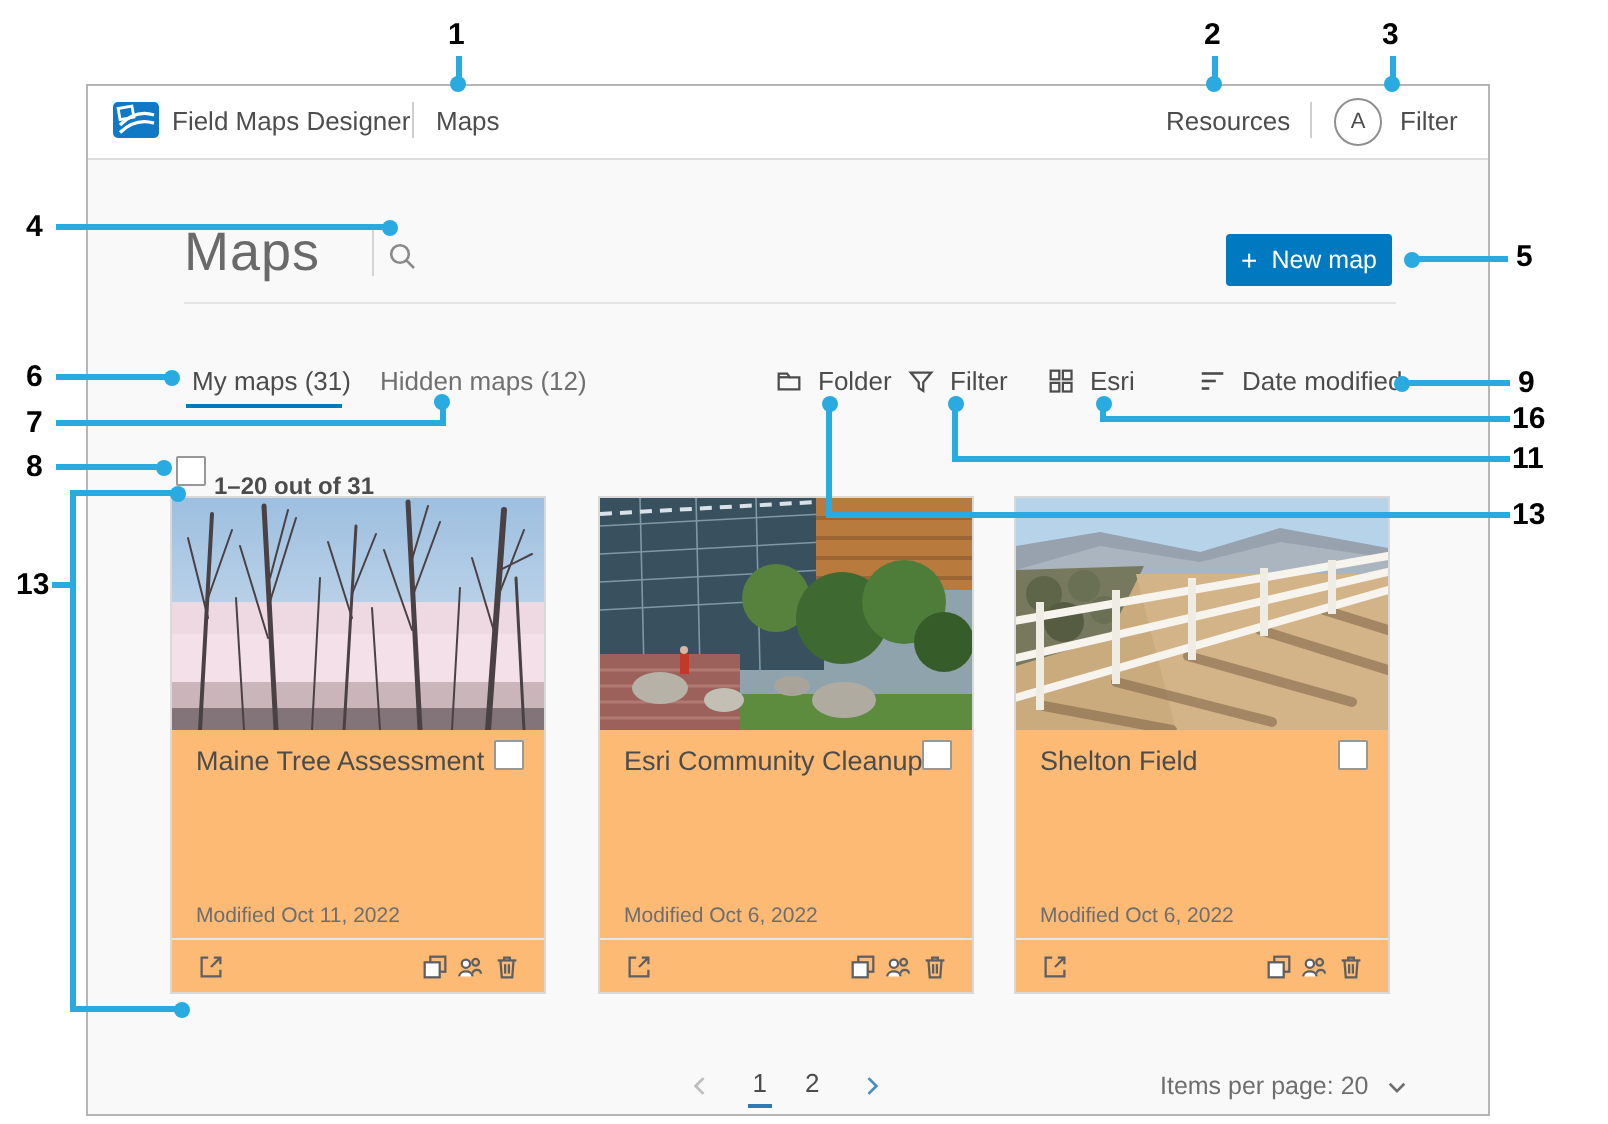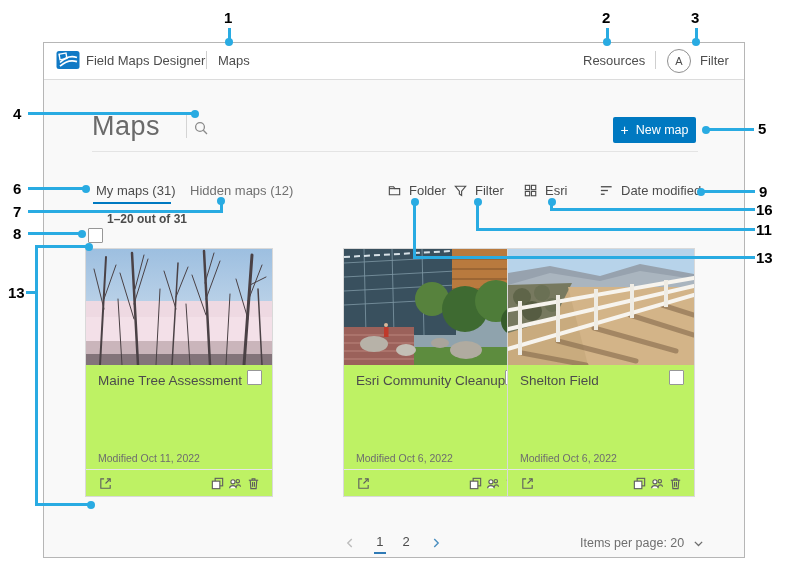--- a/index.html
+++ b/index.html
@@ -21,21 +21,21 @@
   .rule{height:1px;background:#e4e4e4;}
   
   .tab{font-size:13px;line-height:16px;cursor:pointer;}
   .tab.active{color:#4c4c4c;}
   .tab.inactive{color:#707070;}
   .tab-underline{height:2px;background:#0079c1;}
   .tbitem{display:flex;align-items:center;gap:7px;font-size:13px;color:#4c4c4c;cursor:pointer;}
   .checkbox{width:13px;height:13px;border:1px solid #979797;border-radius:1px;background:#ffffff;}
   .sel-label{font-size:12px;font-weight:600;color:#4c4c4c;line-height:14px;}
   
-  .card{width:186px;height:247px;background:#bef264;border:1px solid #d9d9d9;}
+  .card{width:186px;height:247px;background:#fdba74;border:1px solid #d9d9d9;}
   .thumb{display:block;width:186px;height:116px;}
   .card-title{position:absolute;left:12px;top:124px;font-size:13.5px;color:#4c4c4c;}
   .card-check{position:absolute;right:10px;top:121px;}
   .card-mod{position:absolute;left:12px;top:203px;font-size:10.5px;color:#6e6e6e;}
   .card-sep{position:absolute;left:0;right:0;top:220px;height:1px;background:#e6e6e6;}
   .card-foot{position:absolute;left:0;right:0;top:221px;height:26px;display:flex;align-items:center;padding:0 10px;}
   .foot-spacer{flex:1;}
   .icon-btn{display:flex;align-items:center;justify-content:center;width:18px;height:18px;cursor:pointer;}
   
   .pag{left:43px;top:534px;width:700px;display:flex;justify-content:center;align-items:flex-start;gap:15px;font-size:13px;}
@@ -122,21 +122,21 @@
       <svg width="15" height="15" viewBox="0 0 16 16" fill="none" stroke="#4c4c4c" stroke-width="1.4">
         <line x1="2" y1="4" x2="13.5" y2="4"></line>
           <line x1="2" y1="8" x2="9.5" y2="8"></line>
           <line x1="2" y1="12" x2="6" y2="12"></line>
       </svg>
       </span>
     <span>Date modified</span>
   </div>
 
   <div class="abs checkbox" style="left:88px;top:228px;"></div>
-  <div class="abs sel-label" style="left:107px;top:212px;">1–20 out of 31</div>
+  <div class="abs sel-label" style="left:107px;top:236px;">1–20 out of 31</div>
 
   <div class="abs card" style="left:85px;top:248px;">
     <svg class="thumb" viewBox="0 0 186 116" preserveAspectRatio="none">
       <defs>
           <linearGradient id="sky1" x1="0" y1="0" x2="0" y2="1">
         <stop offset="0" stop-color="#9dbfe0"></stop>
             <stop offset="1" stop-color="#d9e5f0"></stop>
           </linearGradient>
         </defs>
       <rect width="186" height="116" fill="url(#sky1)"></rect>
@@ -194,21 +194,21 @@
           <line x1="3" y1="4.5" x2="13" y2="4.5"></line>
             <path d="M6.5,4.5 V3 H9.5 V4.5"></path>
           <path d="M4.5,4.5 L5.2,13.5 H10.8 L11.5,4.5"></path>
             <line x1="7" y1="6.5" x2="7" y2="11.5"></line>
             <line x1="9" y1="6.5" x2="9" y2="11.5"></line>
         </svg>
         </span>
     </div>
   </div>
 
-  <div class="abs card" style="left:299px;top:248px;margin-left:44px;">
+  <div class="abs card" style="left:299px;top:248px;">
     <svg class="thumb" viewBox="0 0 186 116" preserveAspectRatio="none">
       <rect width="186" height="116" fill="#8fa3ad"></rect>
       <rect x="0" y="0" width="112" height="86" fill="#39505e"></rect>
       <g stroke="#9db7c4" stroke-width="0.8" opacity="0.7">
         <line x1="0" y1="14" x2="112" y2="8"></line>
           <line x1="0" y1="28" x2="112" y2="22"></line>
         <line x1="0" y1="42" x2="112" y2="36"></line>
           <line x1="0" y1="56" x2="112" y2="50"></line>
         <line x1="20" y1="0" x2="22" y2="86"></line>
           <line x1="48" y1="0" x2="50" y2="86"></line>

